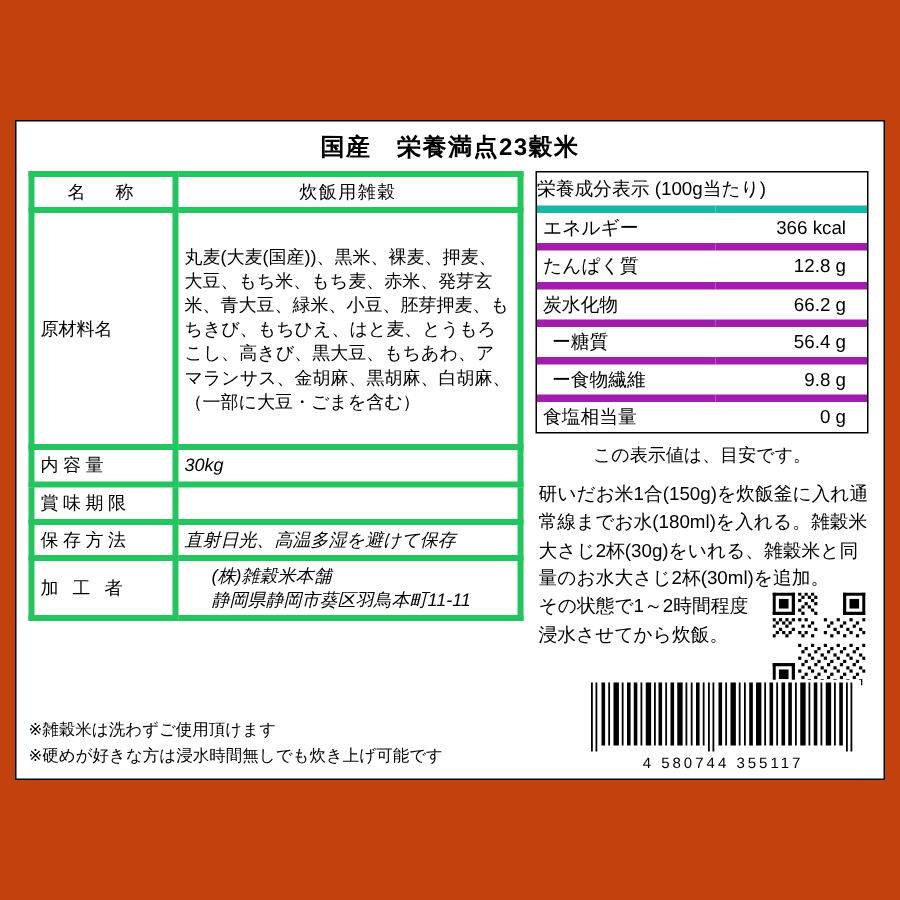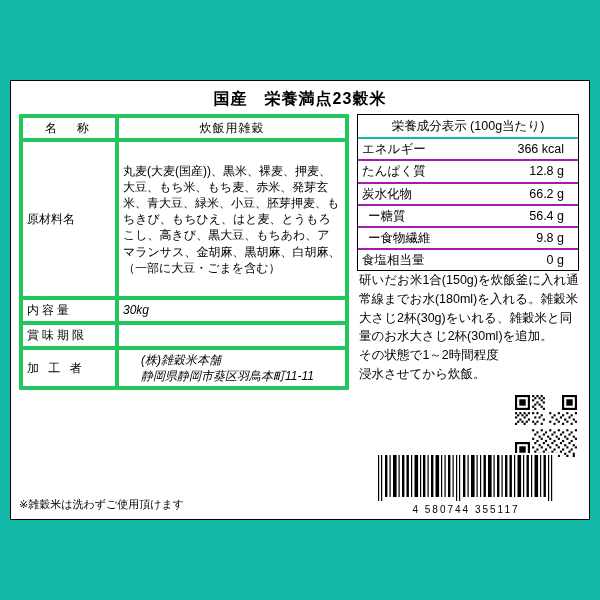--- a/index.html
+++ b/index.html
@@ -11,21 +11,21 @@
     width: 600px;
     height: 600px;
     font-family: "Liberation Sans", "DejaVu Sans", sans-serif;
     color: #000000;
     overflow: hidden;
   }
   .page {
     position: relative;
     width: 600px;
     height: 600px;
-    background: #14b8a6;
+    background: #c2410c;
   }
   .label {
     position: absolute;
     left: 10px;
     top: 80px;
     width: 580px;
     height: 440px;
     border: 1px solid #000;
     background: #ffffff;
     box-sizing: border-box;
@@ -115,27 +115,27 @@
     border-collapse: collapse;
     width: 100%;
   }
   .nutri td {
     font-size: 12.5px;
     padding: 1px 4px;
     line-height: 1.45;
     border: none;
   }
   .nutri .head-row td {
-    text-align: center;
-    border-bottom: 2px solid #14b8a6;
+    text-align: left;
+    border-bottom: 5px solid #14b8a6;
     padding: 2px 0 2px 0;
     font-size: 12.5px;
   }
   .nutri .row td {
-    border-bottom: 2px solid #a21caf;
+    border-bottom: 5px solid #a21caf;
   }
   .nutri tr:last-child td { border-bottom: none; }
   .nutri .n-name { text-align: left; white-space: nowrap; }
   .nutri .n-val { text-align: right; white-space: nowrap; padding-right: 14px; }
   .nutri .indent { padding-left: 10px; }
 
   .note-right {
     text-align: center;
     font-size: 12px;
     margin: 6px 0 8px 0;
@@ -152,21 +152,21 @@
     left: 8px;
     bottom: 6px;
     width: 340px;
     font-size: 11px;
     line-height: 1.55;
   }
 
   
   .barcode-wrap {
     position: absolute;
-    right: 28px;
+    right: 12px;
     bottom: 4px;
     width: 190px;
     text-align: center;
   }
   .barcode {
     height: 50px;
     width: 184px;
     margin: 0 auto;
     display: block;
   }
@@ -207,20 +207,24 @@
           </tr>
           <tr>
             <td class="cell-label">内容量</td>
             <td class="cell-value">30kg</td>
           </tr>
           <tr>
             <td class="cell-label">賞味期限</td>
             <td class="cell-value blank"></td>
           </tr>
           <tr>
+            <td class="cell-label">保存方法</td>
+            <td class="cell-value">直射日光、高温多湿を避けて保存</td>
+          </tr>
+          <tr>
             <td class="cell-label">加 工 者</td>
             <td class="cell-value maker-value" style="white-space:pre-line;padding-left:22px;">(株)雑穀米本舗
 静岡県静岡市葵区羽鳥本町11-11</td>
           </tr>
         </tbody>
           </table>
       </div>
 
       <div class="col-right">
         <div class="nutri">
@@ -250,29 +254,31 @@
               <td class="n-val">9.8 g</td>
             </tr>
             <tr>
               <td class="n-name">食塩相当量</td>
               <td class="n-val">0 g</td>
             </tr>
           </tbody>
             </table>
         </div>
 
+        <div class="note-right">この表示値は、目安です。</div>
 
         <div class="howto" style="white-space:pre-line;">研いだお米1合(150g)を炊飯釜に入れ通常線までお水(180ml)を入れる。雑穀米大さじ2杯(30g)をいれる、雑穀米と同量のお水大さじ2杯(30ml)を追加。
 その状態で1～2時間程度
 浸水させてから炊飯。</div>
       </div>
     </div>
 
     <div class="footnotes">
       <div>※雑穀米は洗わずご使用頂けます</div>
+      <div>※硬めが好きな方は浸水時間無しでも炊き上げ可能です</div>
     </div>
 
     <svg class="qr" viewBox="0 0 29 29">
       <rect x="0" y="0" width="29" height="29" fill="#fff"></rect>
       <g fill="#000">
         <rect x="0" y="0" width="7" height="1"></rect>
           <rect x="0" y="0" width="1" height="7"></rect>
         <rect x="6" y="0" width="1" height="7"></rect>
           <rect x="0" y="6" width="7" height="1"></rect>
         <rect x="2" y="2" width="3" height="3"></rect>

